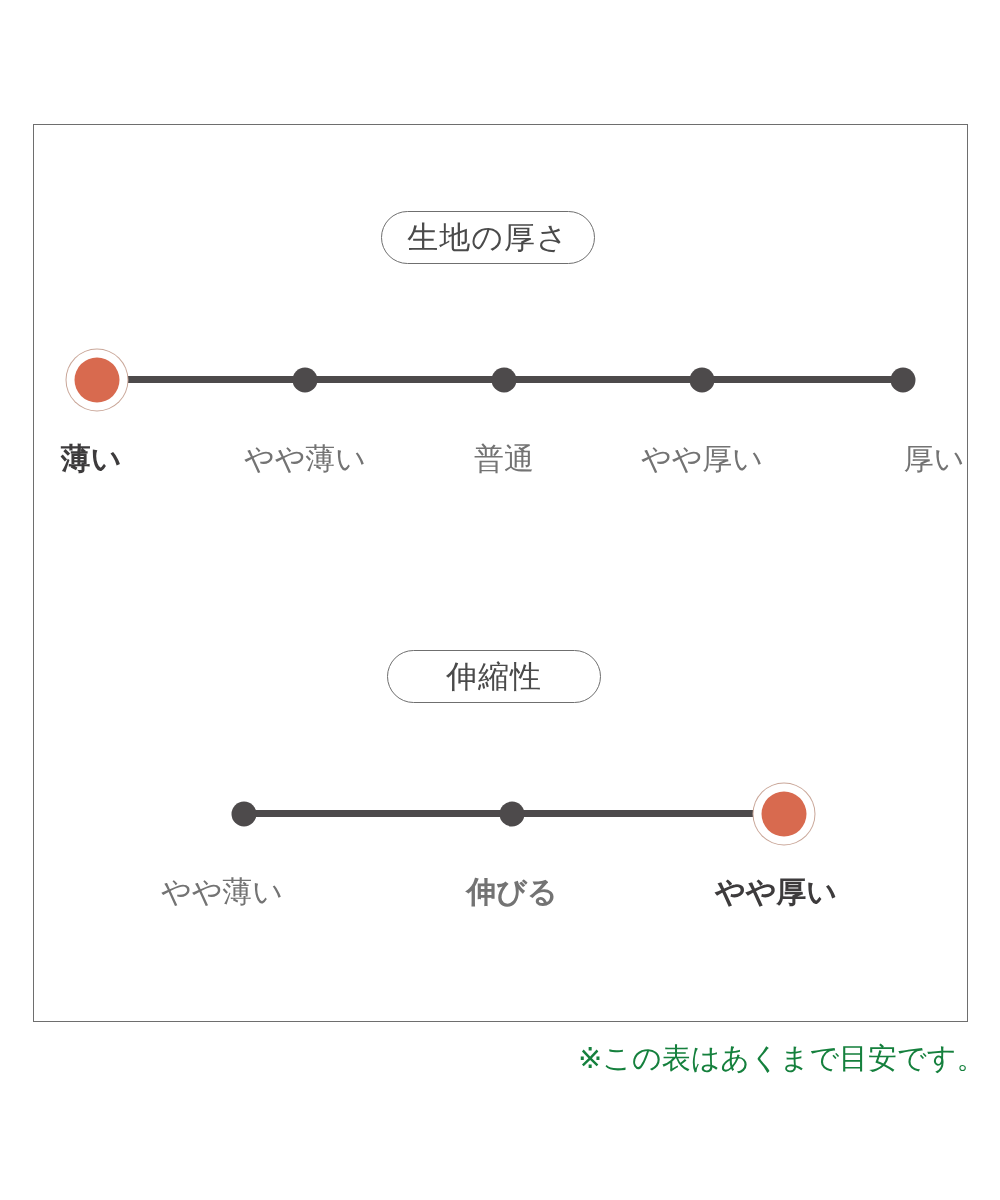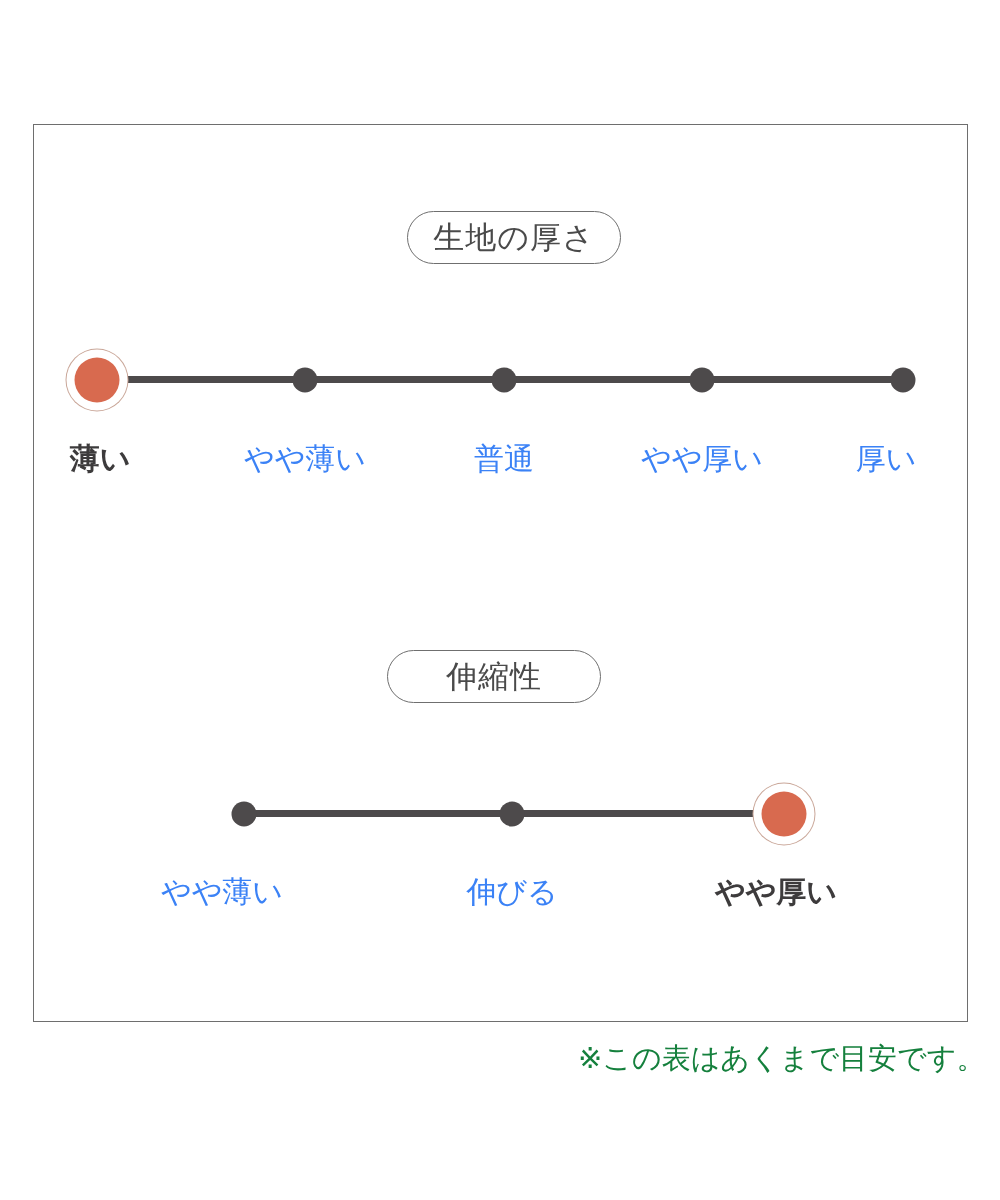--- a/index.html
+++ b/index.html
@@ -69,21 +69,21 @@
   .node.selected {
     width: 45px;
     height: 45px;
     background: #d86a4f;
     box-shadow: 0 0 0 8px #ffffff, 0 0 0 9px #c9a698;
   }
   .tick-label {
     position: absolute;
     transform: translateX(-50%);
     font-size: 30px;
-    color: #3b82f6;
+    color: #737373;
     white-space: nowrap;
     line-height: 1;
   }
   .tick-label.selected {
     font-weight: bold;
     color: #3d3b3c;
   }
 
   .footnote {
     position: absolute;
@@ -91,49 +91,49 @@
     color: #15803d;
     line-height: 1;
     white-space: nowrap;
   }
 </style>
 </head>
 <body>
 
 <div id="frame"></div>
 
-<div class="pill" style="left:407px; top:211px; width:214px;">
+<div class="pill" style="left:381px; top:211px; width:214px;">
   <span class="pill-label">生地の厚さ</span>
 </div>
 
 <div class="scale">
   <div class="track" style="left:97px; top:376px; width:806px;"></div>
 
   <div class="node selected" style="left:97px; top:380px;"></div>
   <div class="node" style="left:305px; top:380px;"></div>
   <div class="node" style="left:504px; top:380px;"></div>
   <div class="node" style="left:702px; top:380px;"></div>
   <div class="node" style="left:903px; top:380px;"></div>
 
-  <div class="tick-label selected" style="left:100px; top:444px;text-align:center;">薄い</div>
+  <div class="tick-label selected" style="left:91px; top:444px;text-align:center;">薄い</div>
   <div class="tick-label" style="left:305px; top:444px;">やや薄い</div>
   <div class="tick-label" style="left:504px; top:444px;text-align:right;">普通</div>
   <div class="tick-label" style="left:702px; top:444px;text-align:center;">やや厚い</div>
-  <div class="tick-label" style="left:886px; top:444px;">厚い</div>
+  <div class="tick-label" style="left:934px; top:444px;">厚い</div>
 </div>
 
 <div class="pill" style="left:387px; top:650px; width:214px;justify-content:center;">
   <span class="pill-label">伸縮性</span>
 </div>
 
 <div class="scale">
   <div class="track" style="left:244px; top:810px; width:540px;"></div>
 
   <div class="node" style="left:244px; top:814px;"></div>
   <div class="node" style="left:512px; top:814px;"></div>
   <div class="node selected" style="left:784px; top:814px;"></div>
 
   <div class="tick-label" style="left:222px; top:877px;">やや薄い</div>
-  <div class="tick-label" style="left:512px; top:877px;">伸びる</div>
+  <div class="tick-label" style="left:512px; top:877px;font-weight:bold;">伸びる</div>
   <div class="tick-label selected" style="left:776px; top:877px;">やや厚い</div>
 </div>
 
 <div class="footnote" style="left:578px; top:1044px;">※この表はあくまで目安です。</div>
 
 </body></html>

